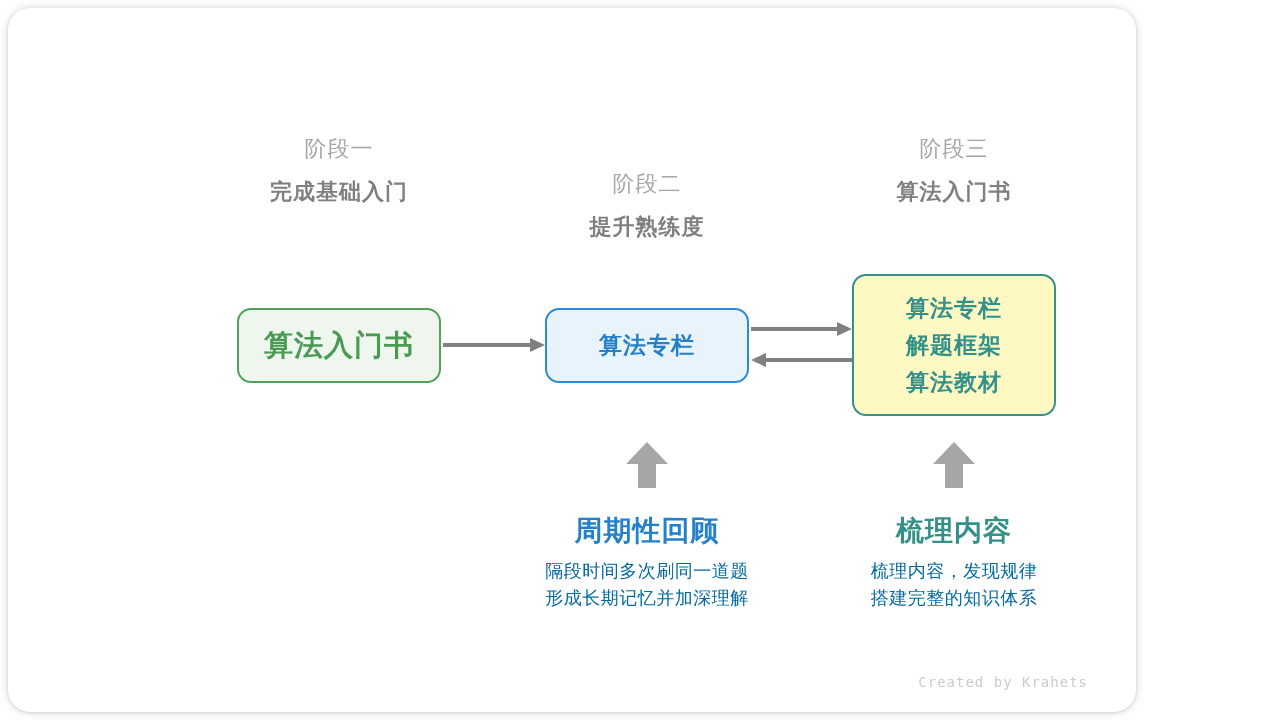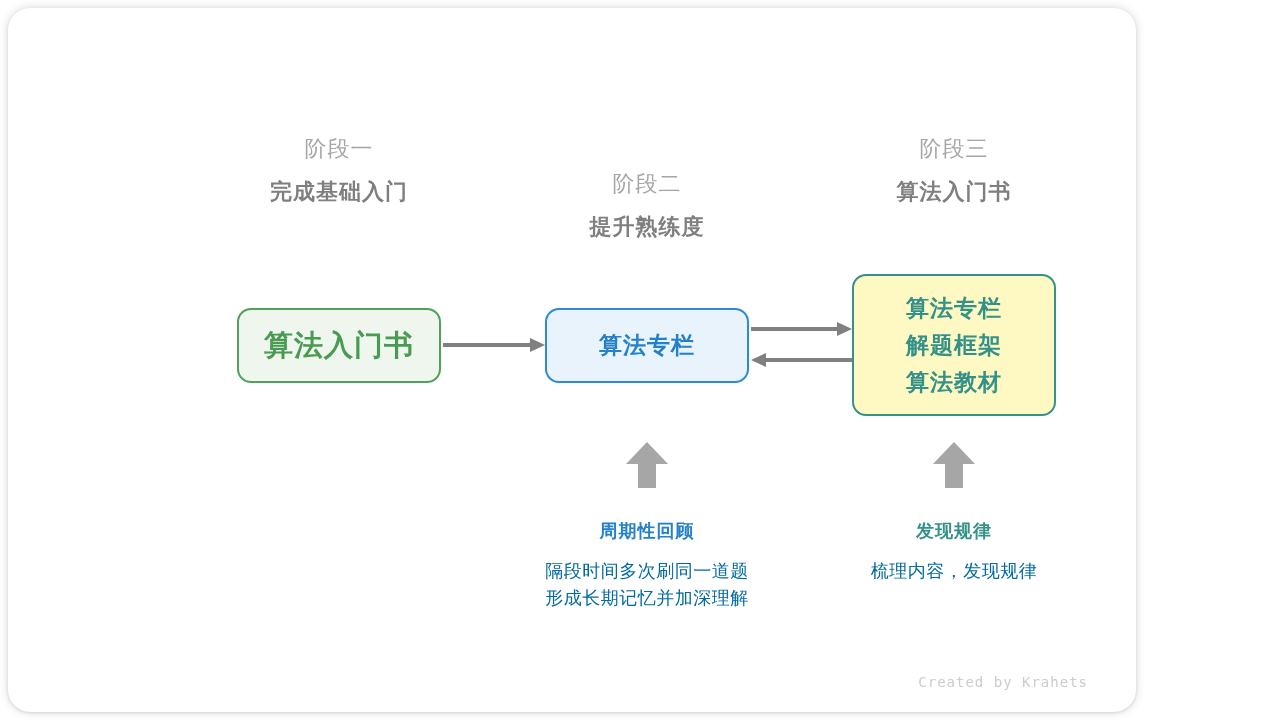--- a/index.html
+++ b/index.html
@@ -134,21 +134,21 @@
   #up-arrow-summary { left: 925px; top: 434px; }
 
   
   .note {
     position: absolute;
     width: 320px;
     text-align: center;
     top: 508px;
   }
   .note-title {
-    font-size: 18px;
+    font-size: 28px;
     font-weight: bold;
     letter-spacing: 1px;
     line-height: 30px;
   }
   #note-review .note-title { color: #2480c8; }
   #note-summary .note-title { color: #339189; }
   .note-desc {
     margin-top: 12px;
     font-size: 18px;
     color: #0369a1;
@@ -228,21 +228,22 @@
 
   <div class="note" id="note-review" style="left:479px;">
     <div class="note-title">周期性回顾</div>
     <div class="note-desc">
       <div>隔段时间多次刷同一道题</div>
       <div>形成长期记忆并加深理解</div>
     </div>
   </div>
 
   <div class="note" id="note-summary" style="left:786px;">
-    <div class="note-title">发现规律</div>
+    <div class="note-title">梳理内容</div>
     <div class="note-desc">
       <div>梳理内容，发现规律</div>
+      <div>搭建完整的知识体系</div>
     </div>
   </div>
 
   <div id="credit">Created by Krahets</div>
 
 </div>
 
 </body></html>

